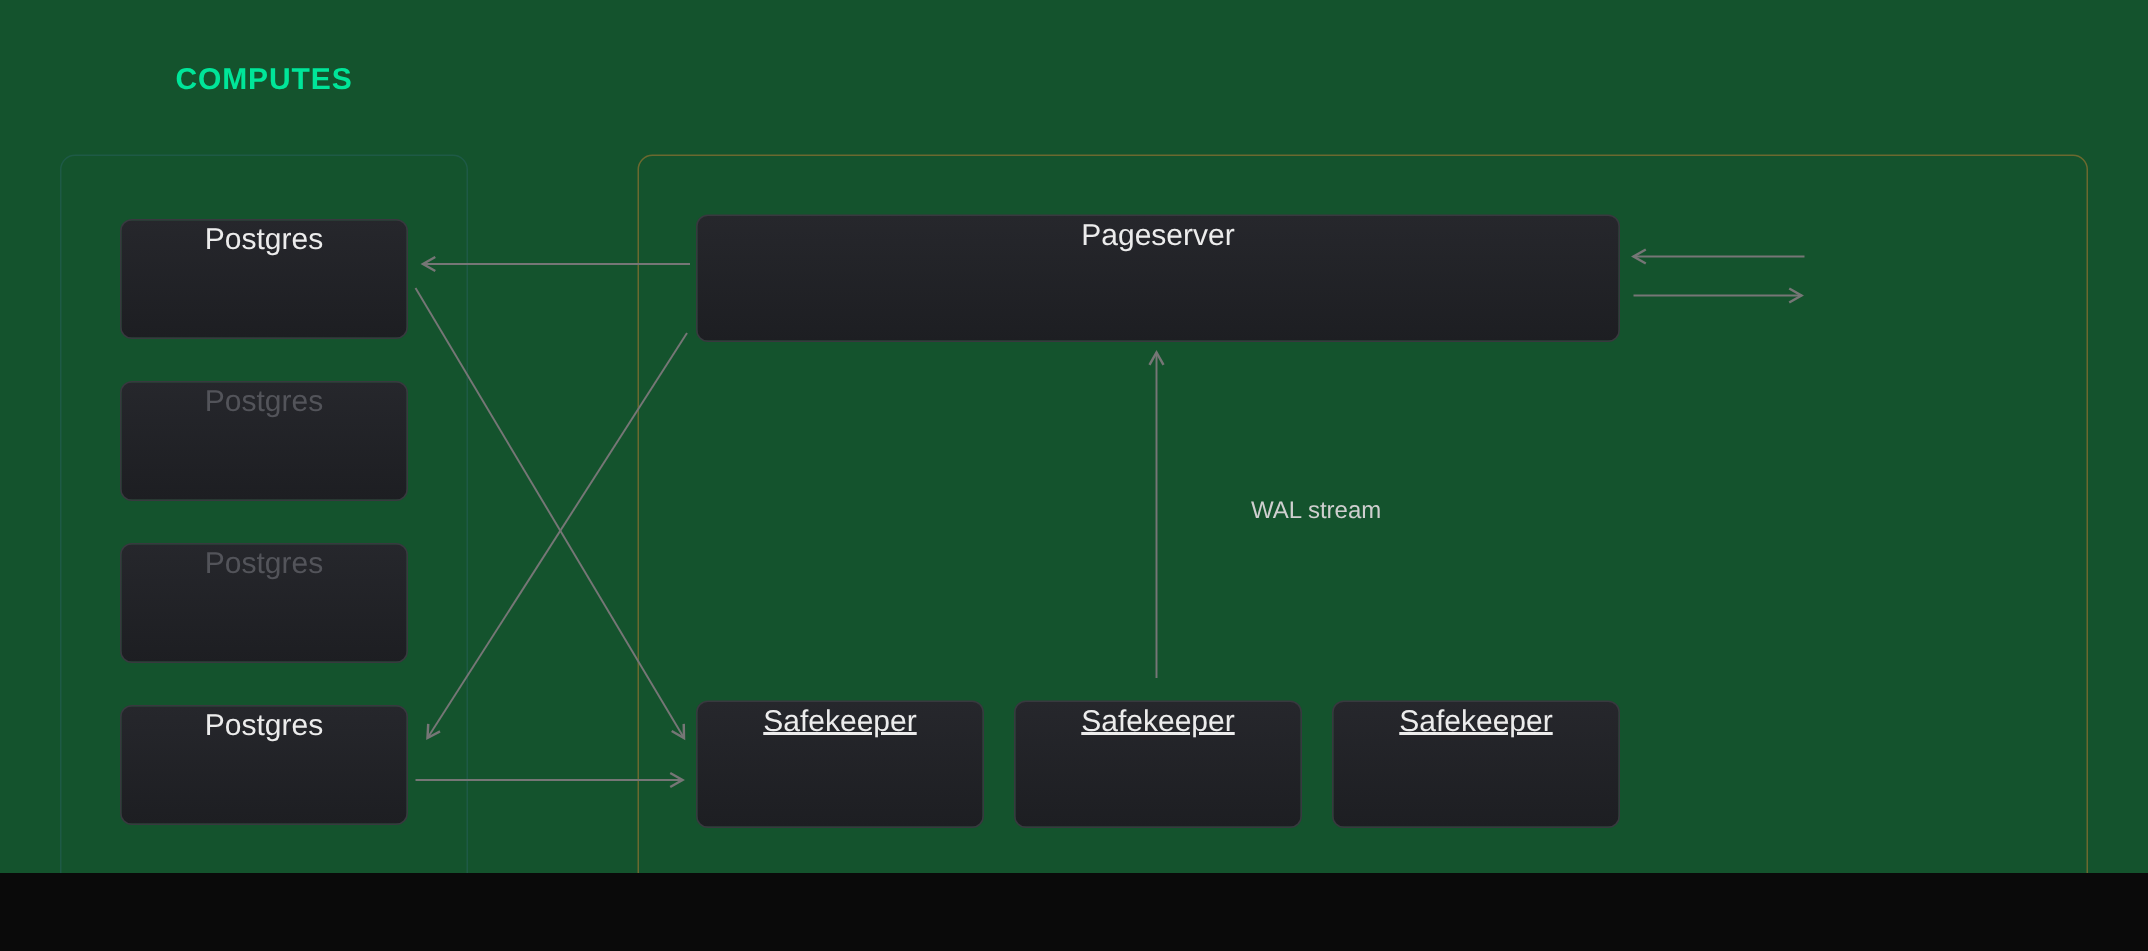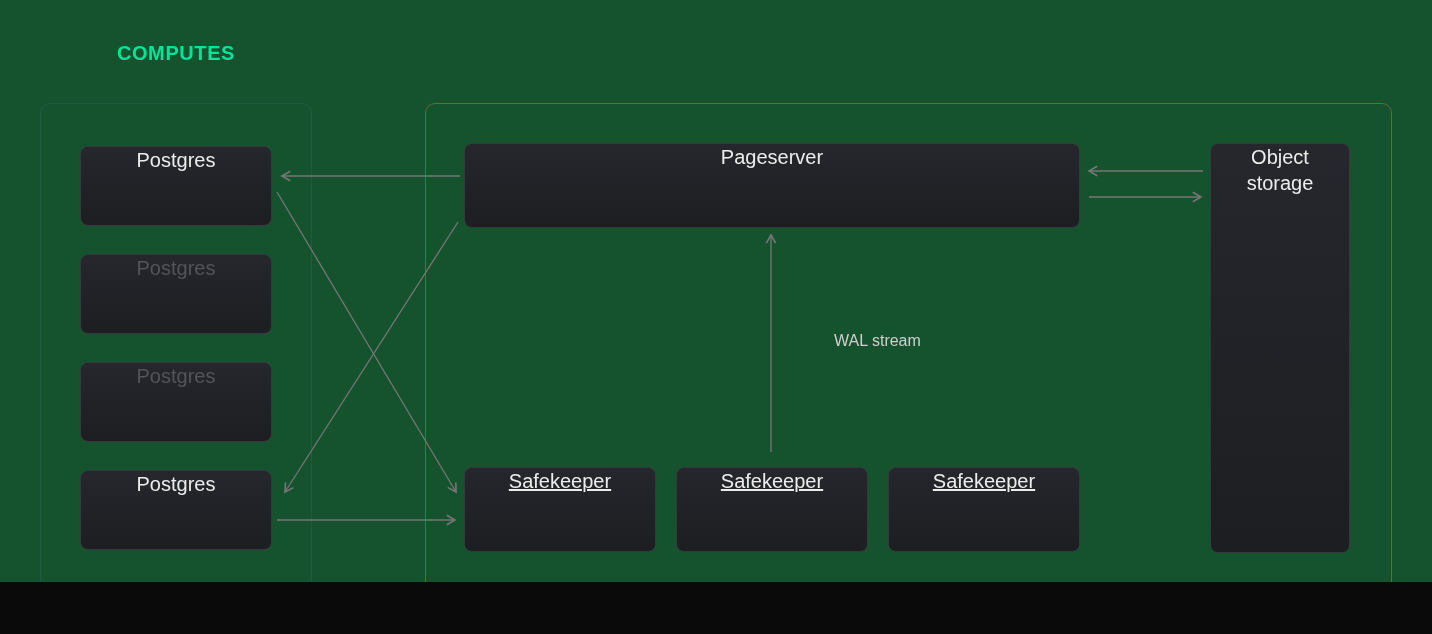--- a/index.html
+++ b/index.html
@@ -151,19 +151,16 @@
   <div class="node safekeeper safekeeper-1">
     <span>Safekeeper</span>
   </div>
   <div class="node safekeeper safekeeper-2">
     <span>Safekeeper</span>
   </div>
   <div class="node safekeeper safekeeper-3">
     <span>Safekeeper</span>
   </div>
 
-  <div class="node object-storage">
-    <span>Object storage</span>
-  </div>
 
   <div class="wal-label">WAL stream</div>
 
 </div>
 
 </body></html>

